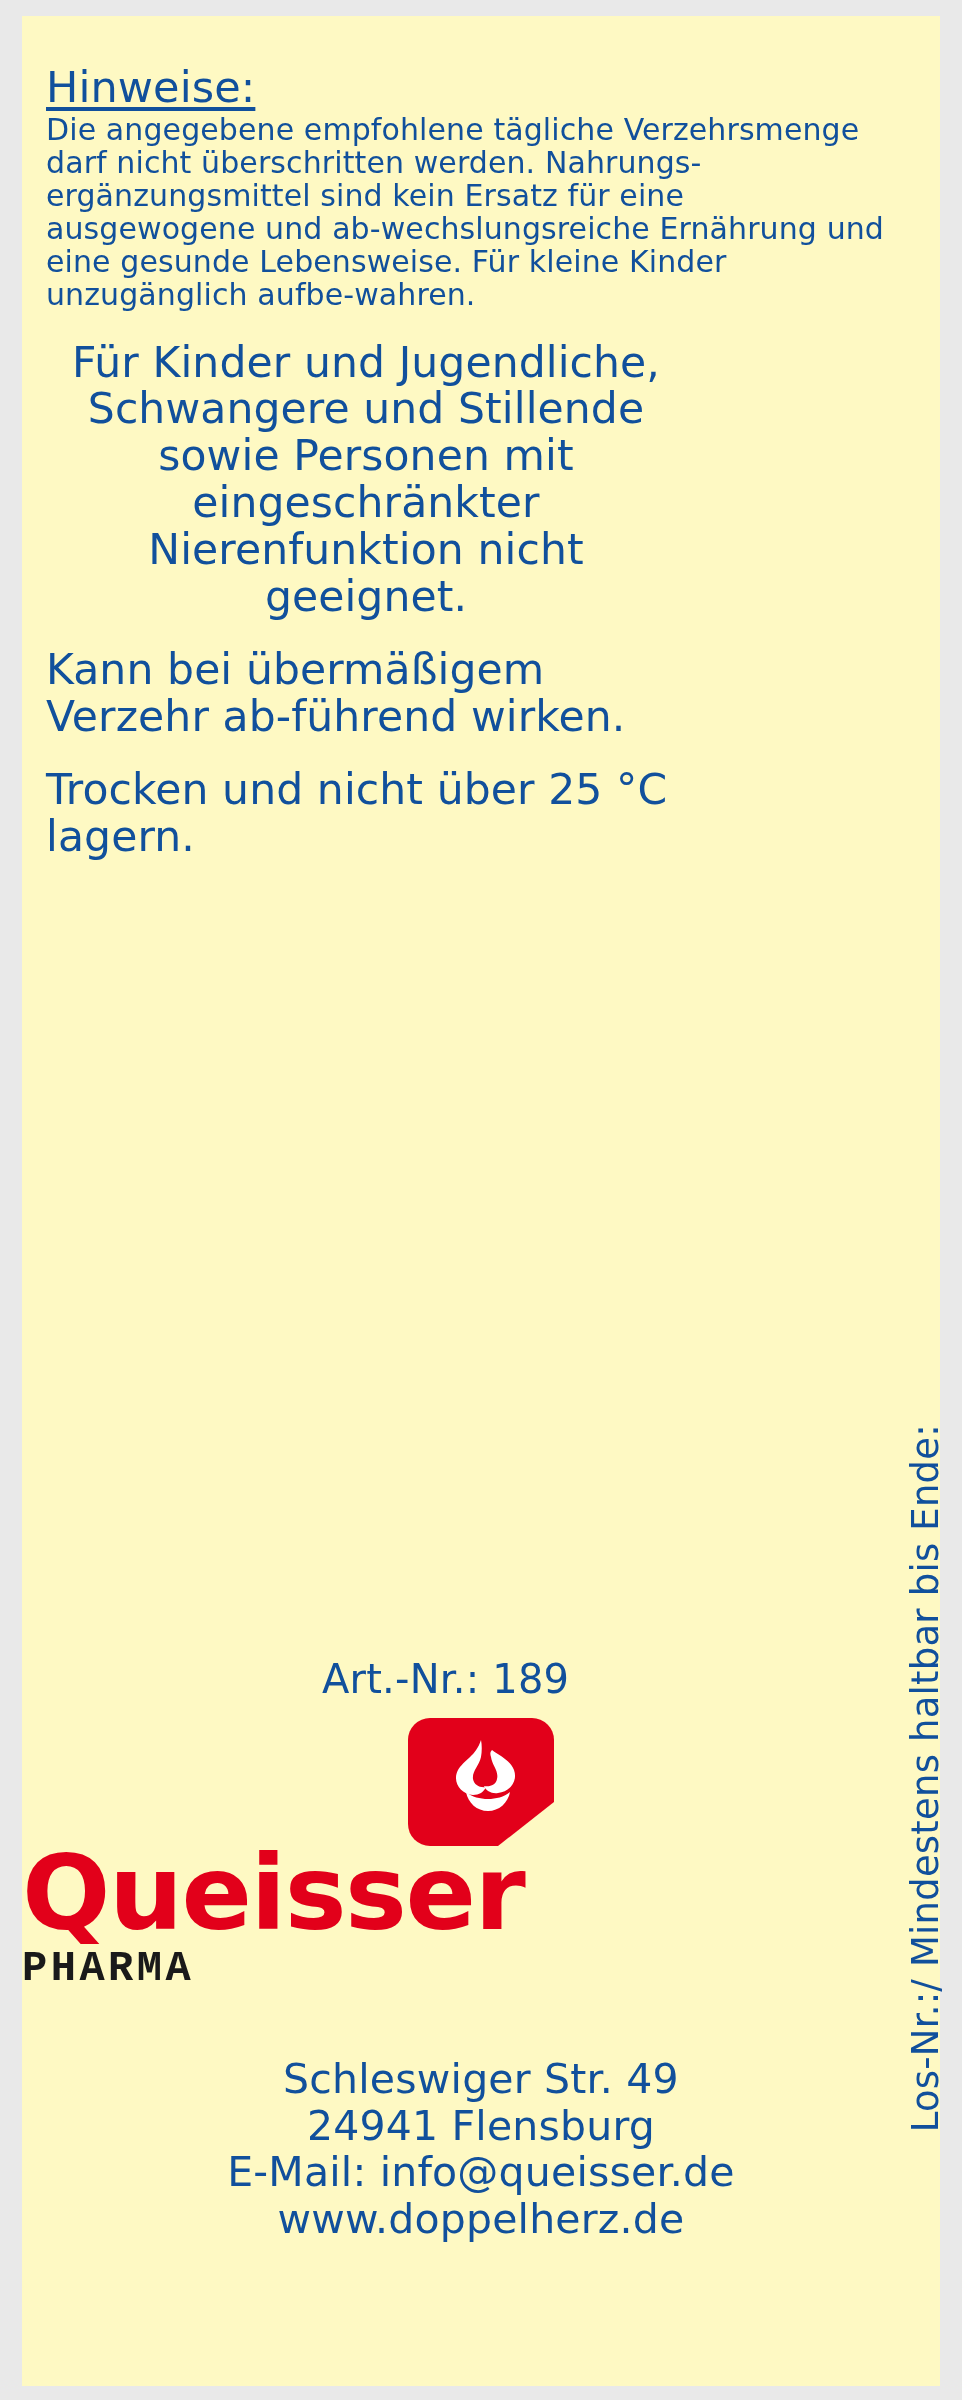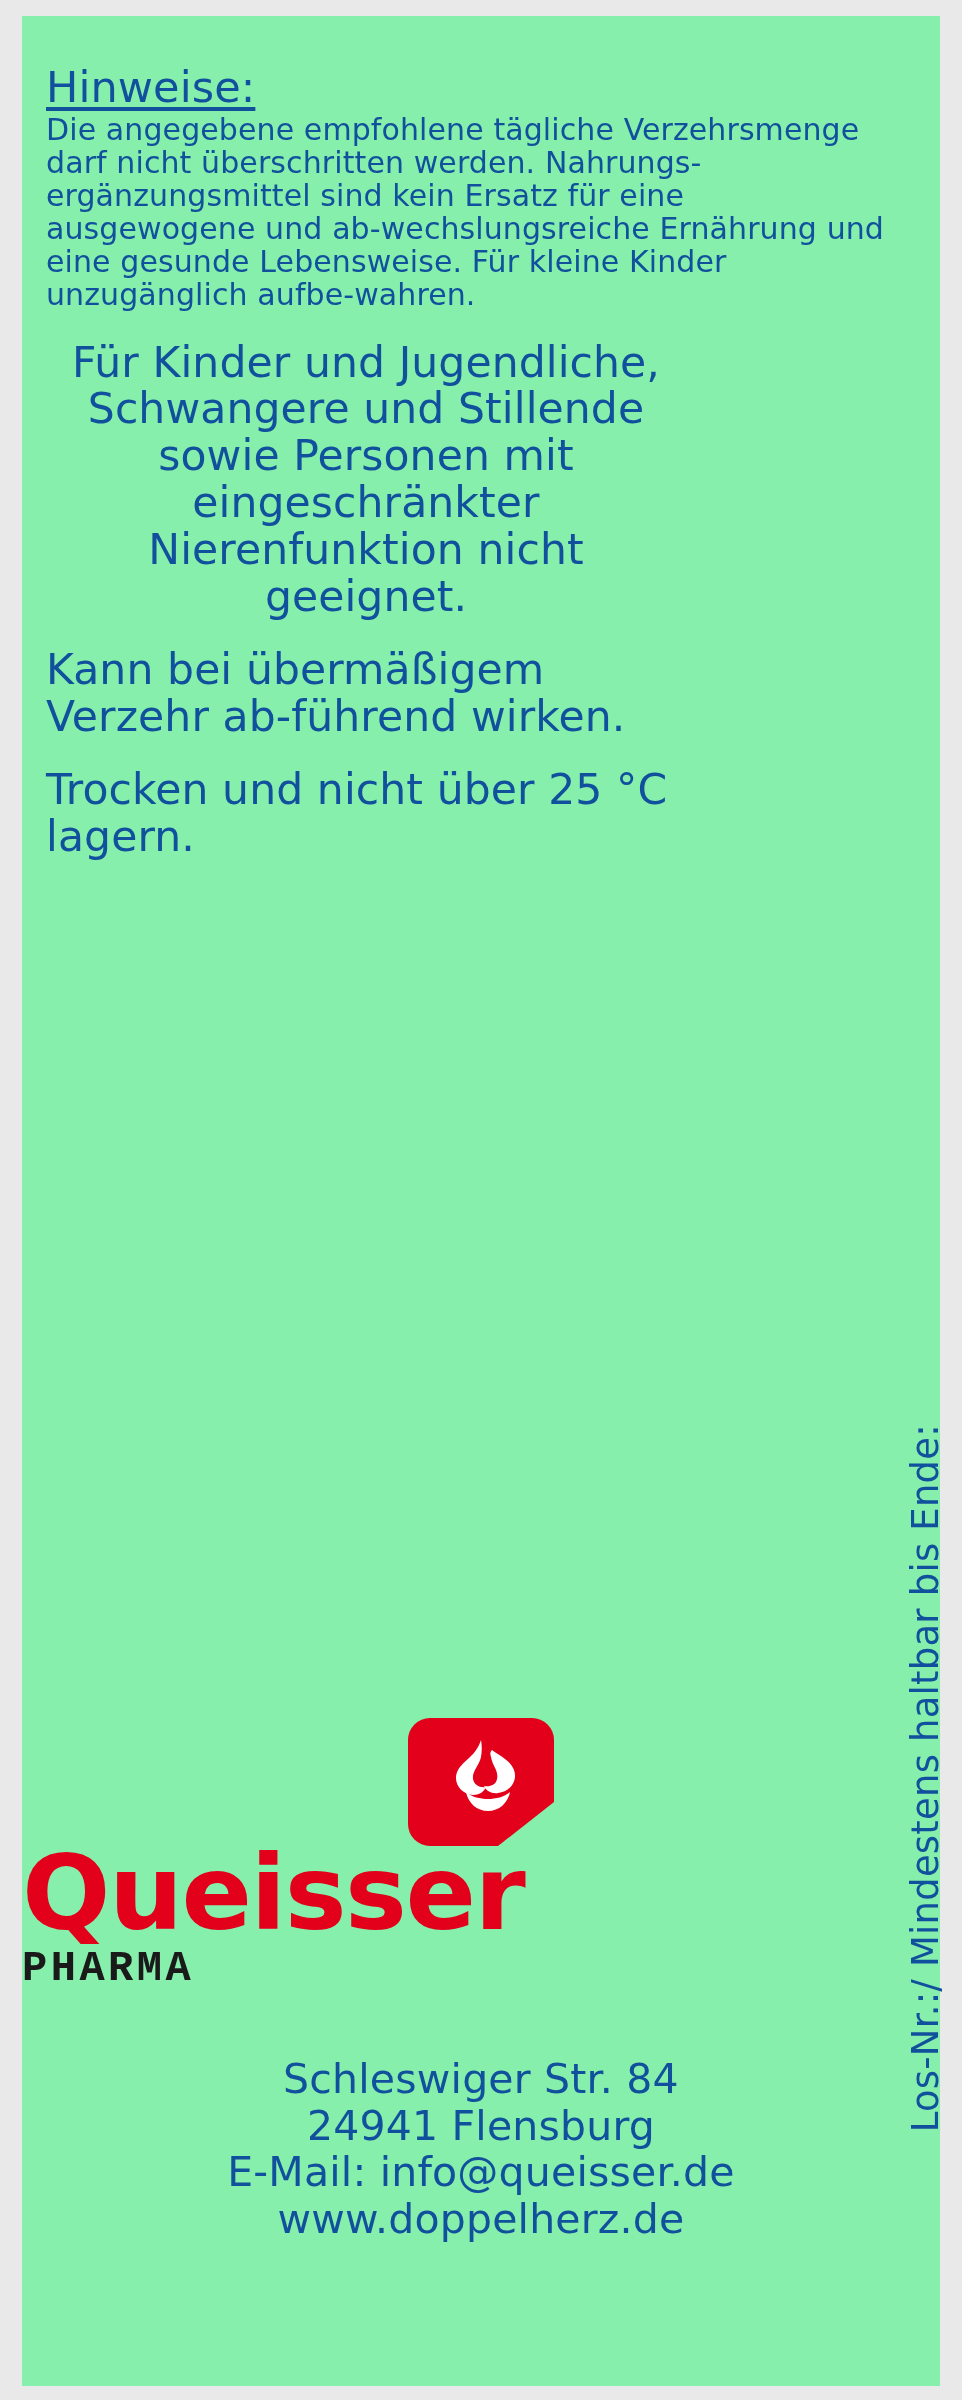--- a/index.html
+++ b/index.html
@@ -20,21 +20,21 @@
     position: absolute;
     inset: 0;
     background: #e9e9e9;
   }
   .label-sheet {
     position: absolute;
     left: 22px;
     top: 16px;
     right: 22px;
     bottom: 14px;
-    background: #86efac;
+    background: #fef9c3;
   }
 
   
   .content {
     position: absolute;
     left: 24px;
     top: 48px;
     width: 870px;
     color: #0f4c96;
   }
@@ -152,37 +152,38 @@
       <div class="heading">Hinweise:</div>
 
       <p class="para main">Die angegebene empfohlene tägliche Verzehrsmenge darf nicht überschritten werden. Nahrungs-ergänzungsmittel sind kein Ersatz für eine ausgewogene und ab-wechslungsreiche Ernährung und eine gesunde Lebensweise. Für kleine Kinder unzugänglich aufbe-wahren.</p>
       <p class="para narrow block2">Für Kinder und Jugendliche, Schwangere und Stillende sowie Personen mit eingeschränkter Nierenfunktion nicht geeignet.</p>
       <p class="para narrow">Kann bei übermäßigem Verzehr ab-führend wirken.</p>
       <p class="para narrow">Trocken und nicht über 25 °C lagern.</p>
     </div>
 
     <div class="vertical-text">Los-Nr.:/ Mindestens haltbar bis Ende:</div>
 
+    <div class="art-no">Art.-Nr.: 189</div>
 
     <div class="brand">
       <div class="brand-mark">
         <svg width="150" height="132" viewBox="0 0 150 132" xmlns="http://www.w3.org/2000/svg" aria-hidden="true">
 
           <path d="M24 2 H126 a22 22 0 0 1 22 22 V86 L92 130 H24 A22 22 0 0 1 2 108 V24 A22 22 0 0 1 24 2 Z" fill="#e2001a"></path>
 
           <path d="M75 24 C70 40 58 44 52 54 c-6 11 2 24 15 25 6 0 11-3 13-8 -6 1 -12-2 -13-8 -1-8 6-13 8-22 1-6 1-12 0-17 Z" fill="#ffffff"></path>
           <path d="M86 34 c8 6 18 10 22 20 4 11 -4 22 -16 23 -6 1 -12-2 -14-7 6 1 12-1 13-7 2-8 -5-14 -6-22 -1-3 -1-5 1-7 Z" fill="#ffffff"></path>
           <path d="M60 76 c6 5 14 7 22 7 8 0 16-2 22-7 -2 11 -11 19 -22 19 -11 0 -20-8 -22-19 Z" fill="#ffffff"></path>
         </svg>
       </div>
       <div class="brand-name">Queisser</div>
       <div class="brand-sub">PHARMA</div>
     </div>
 
     <div class="address">
-      <div>Schleswiger Str. 84</div>
+      <div>Schleswiger Str. 49</div>
       <div>24941 Flensburg</div>
       <div>E-Mail: info@queisser.de</div>
       <div>www.doppelherz.de</div>
     </div>
 
   </div>
 </div>
 
 </body></html>

